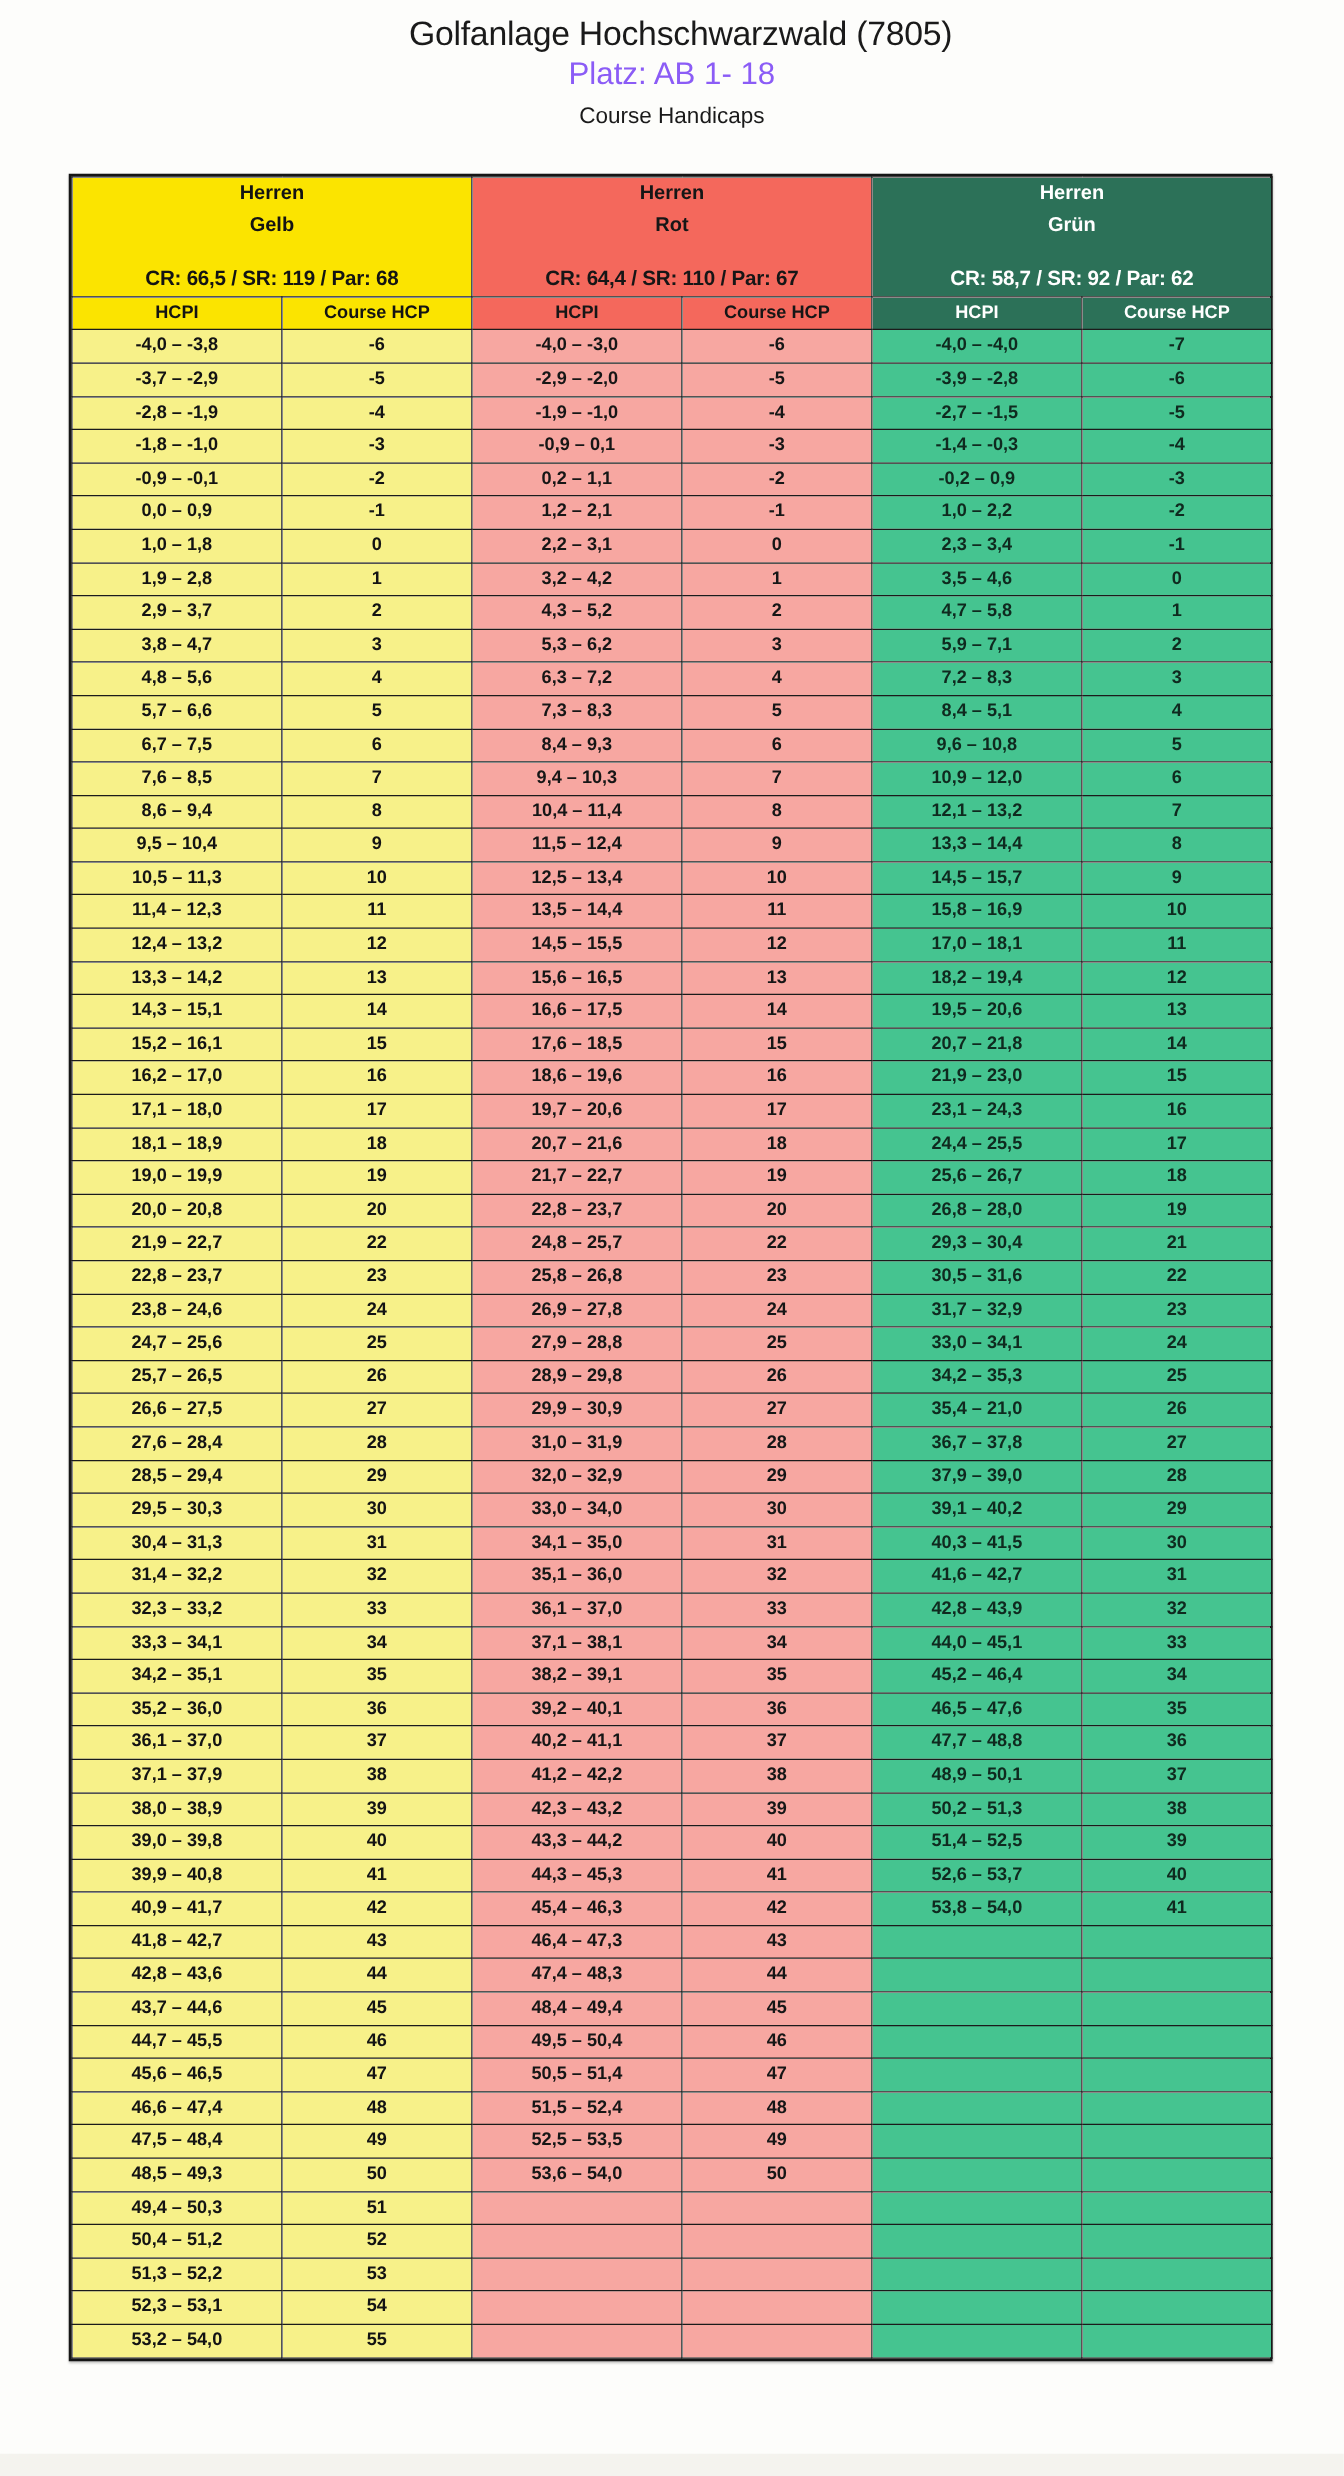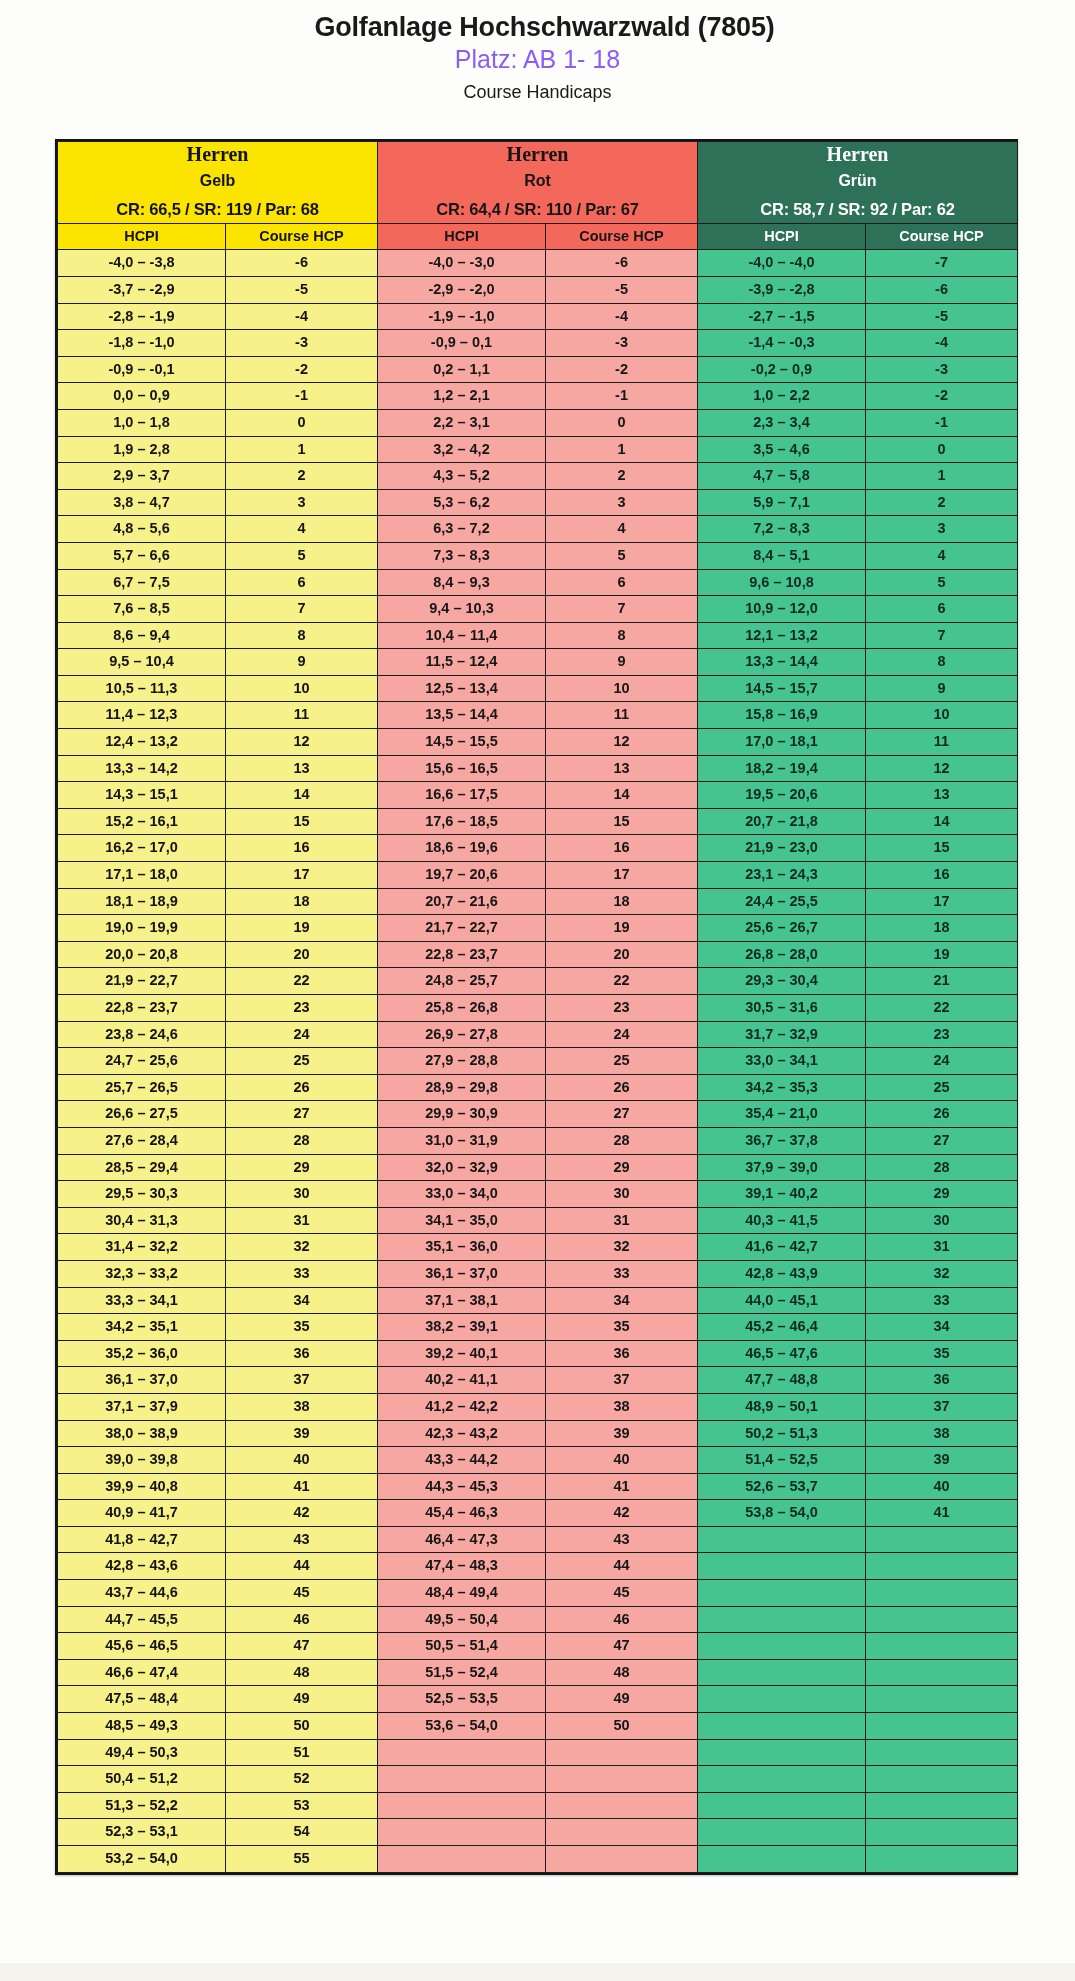--- a/index.html
+++ b/index.html
@@ -23,21 +23,21 @@
     background: #fdfdfb;
   }
 
   
   .titles {
     padding-top: 12px;
     text-align: center;
   }
   .title-main {
     font-size: 27px;
-    font-weight: bold;
+    font-weight: normal;
     letter-spacing: -0.2px;
     line-height: 1.18;
     color: #1a1a1a;
     padding-left: 14px;
   }
   .title-sub {
     font-size: 25px;
     font-weight: normal;
     line-height: 1.25;
     color: #8b5cf6;
@@ -84,23 +84,23 @@
   col.c-chcp  { width: 152px; }
 
   
   .blk-head {
     height: 76px;
     line-height: 1.33;
     font-size: 16px;
     font-weight: bold;
     padding: 4px 2px 5px 2px;
   }
-  .blk-head .bh-line1 { display:block; font-size: 20px; font-family: Liberation Serif, serif; }
+  .blk-head .bh-line1 { display:block; font-size: 16px; }
   .blk-head .bh-line2 { display:block; font-size: 16px; }
-  .blk-head .bh-line3 { display:block; font-size: 16.5px; margin-top: 4px; letter-spacing: -0.2px;}
+  .blk-head .bh-line3 { display:block; font-size: 16.5px; margin-top: 18px; letter-spacing: -0.2px;}
 
   .sub-head {
     height: 25px;
     line-height: 25px;
     font-size: 14.5px;
     font-weight: bold;
   }
 
   
   .t-yellow-head { background: #fbe400; color: #131313; }

